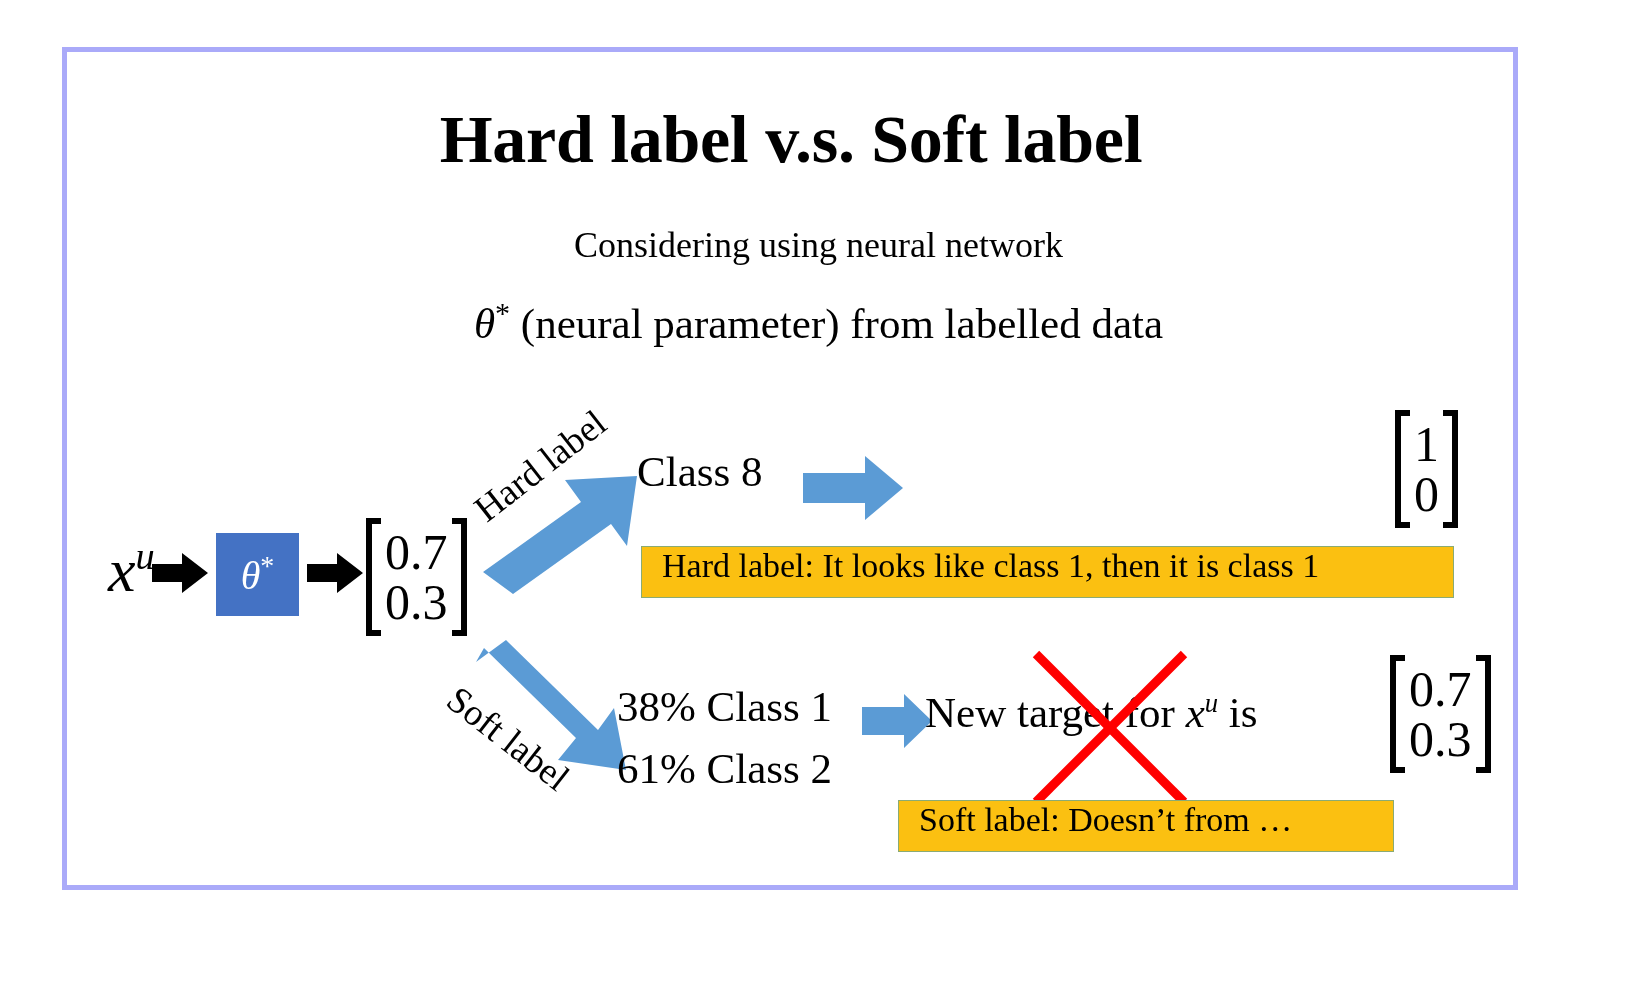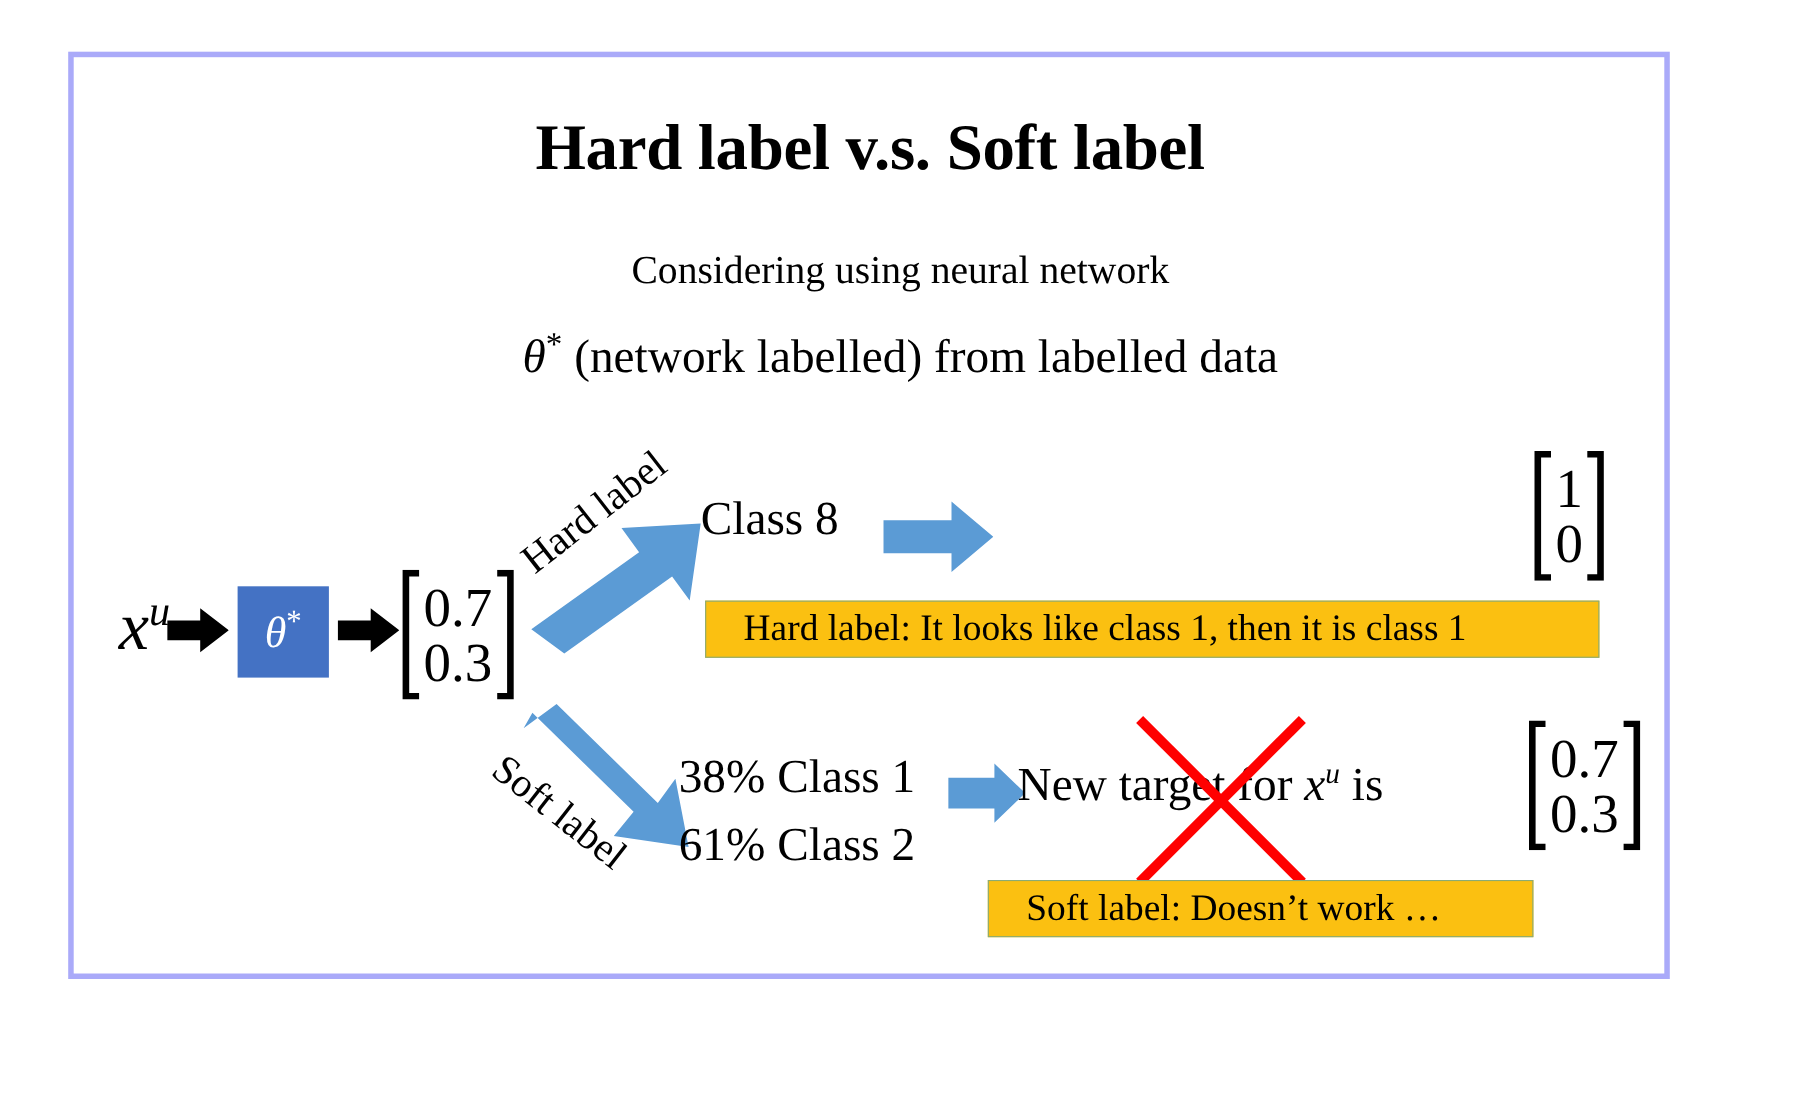--- a/index.html
+++ b/index.html
@@ -28,21 +28,21 @@
     height: 843px;
     border: 5px solid #aaaaf9;
     box-sizing: border-box;
   }
   .title {
     position: absolute;
     left: 0;
     top: 100px;
     width: 1582px;
     text-align: center;
-    font-size: 59px;
+    font-size: 68px;
     font-weight: bold;
     letter-spacing: -0.3px;
     white-space: nowrap;
   }
   .subtitle1 {
     position: absolute;
     left: 0;
     top: 224px;
     width: 1637px;
     text-align: center;
@@ -178,22 +178,22 @@
   
   .h-arrow { position: absolute; }
   .h-arrow svg { display: block; }
 
   
   .callout {
     position: absolute;
     background: #fbc011;
     border: 1px solid #8aab74;
     display: flex;
-    align-items: center;
-    padding-left: 34px;
+    align-items: flex-start;
+    padding-left: 20px;
     box-sizing: border-box;
     font-size: 34px;
     white-space: nowrap;
   }
   #callout-hard {
     left: 641px;
     top: 546px;
     width: 813px;
     height: 52px;
   }
@@ -218,21 +218,21 @@
 <body>
 
 <div id="slide">
 
   <div class="frame"></div>
 
   <div class="title">Hard label v.s. Soft label</div>
 
   <div class="subtitle1">Considering using neural network</div>
   <div class="subtitle2">
-    <span class="mathi">θ</span><span class="supstar">*</span><span> (network labelled) from labelled data</span>
+    <span class="mathi">θ</span><span class="supstar">*</span><span> (neural parameter) from labelled data</span>
   </div>
 
   <div class="xu-label">
     <span class="mathi">x</span><span class="sup">u</span>
   </div>
 
   <div class="black-arrow" style="left:152px; top:551px;">
     <svg width="56" height="44" viewBox="0 0 56 44">
       <polygon points="0,13 30,13 30,2 56,22 30,42 30,31 0,31" fill="#000000"></polygon>
     </svg>
@@ -342,16 +342,16 @@
   </div>
 
   <div id="red-cross">
     <svg width="160" height="160" viewBox="0 0 160 160">
       <line x1="6" y1="6" x2="154" y2="154" stroke="#ff0000" stroke-width="9"></line>
       <line x1="154" y1="6" x2="6" y2="154" stroke="#ff0000" stroke-width="9"></line>
     </svg>
   </div>
 
   <div class="callout" id="callout-soft">
-    <span>Soft label: Doesn’t work …</span>
+    <span>Soft label: Doesn’t from …</span>
   </div>
 
 </div>
 
 </body></html>

